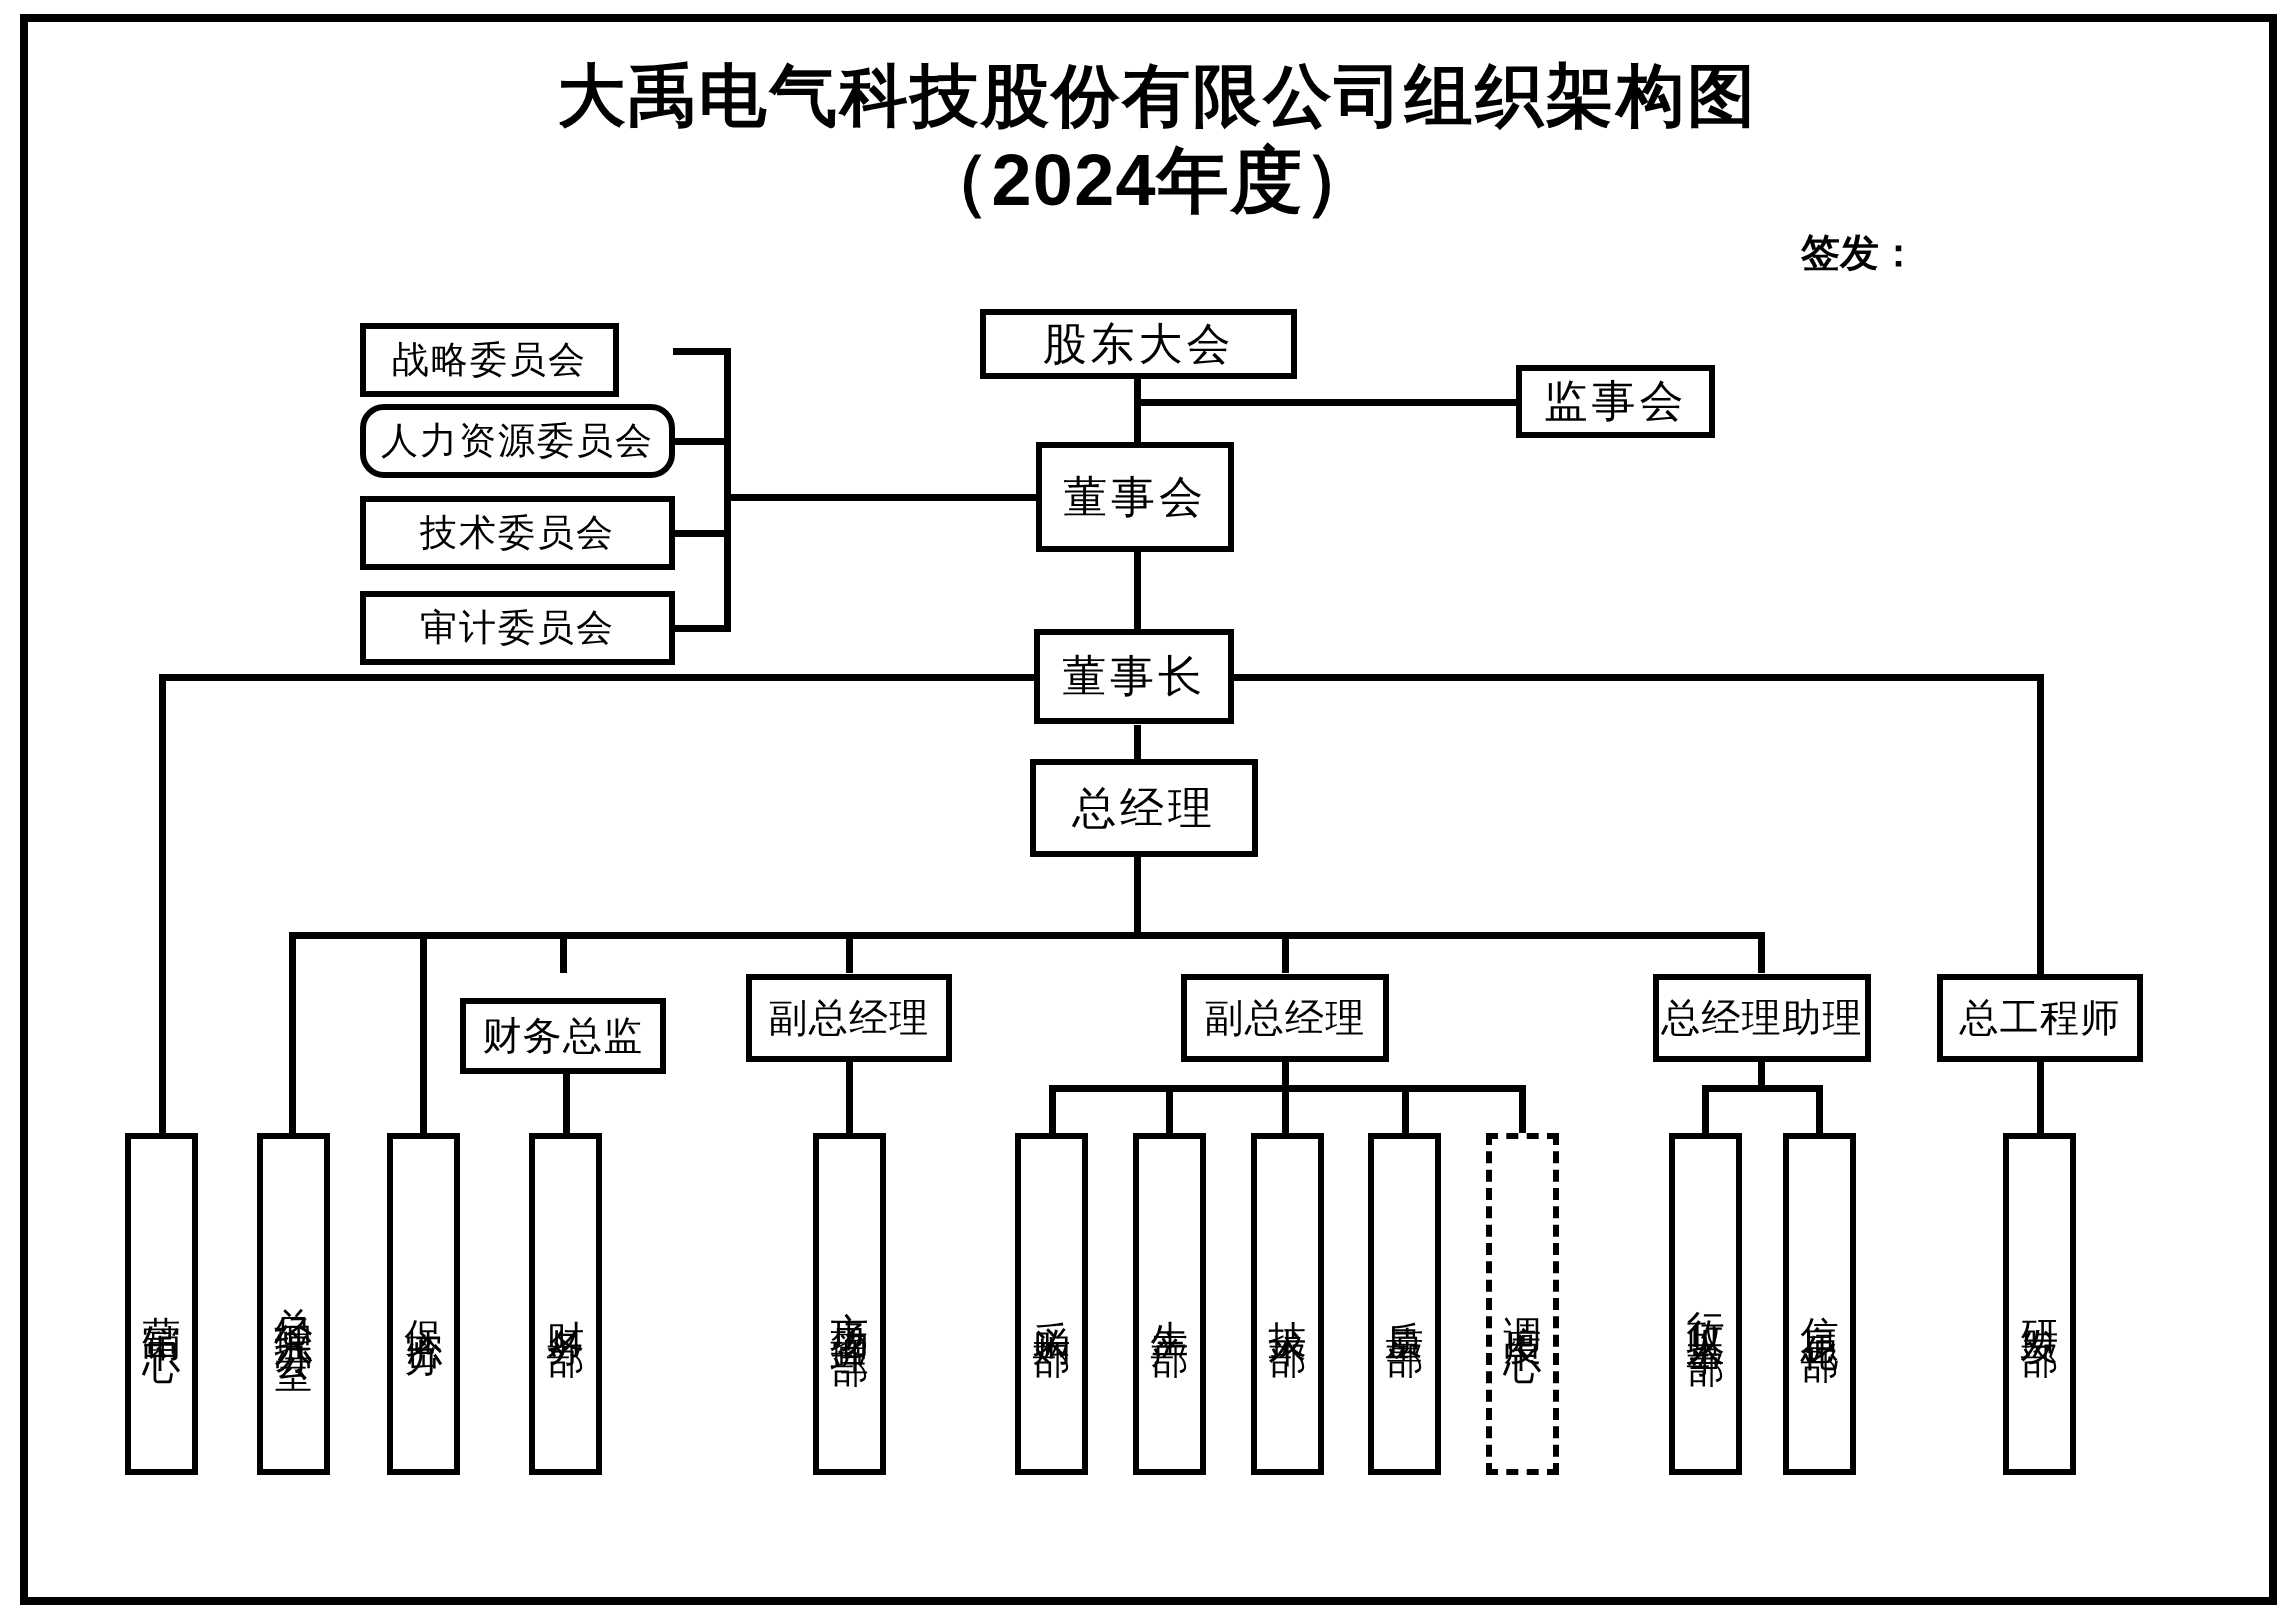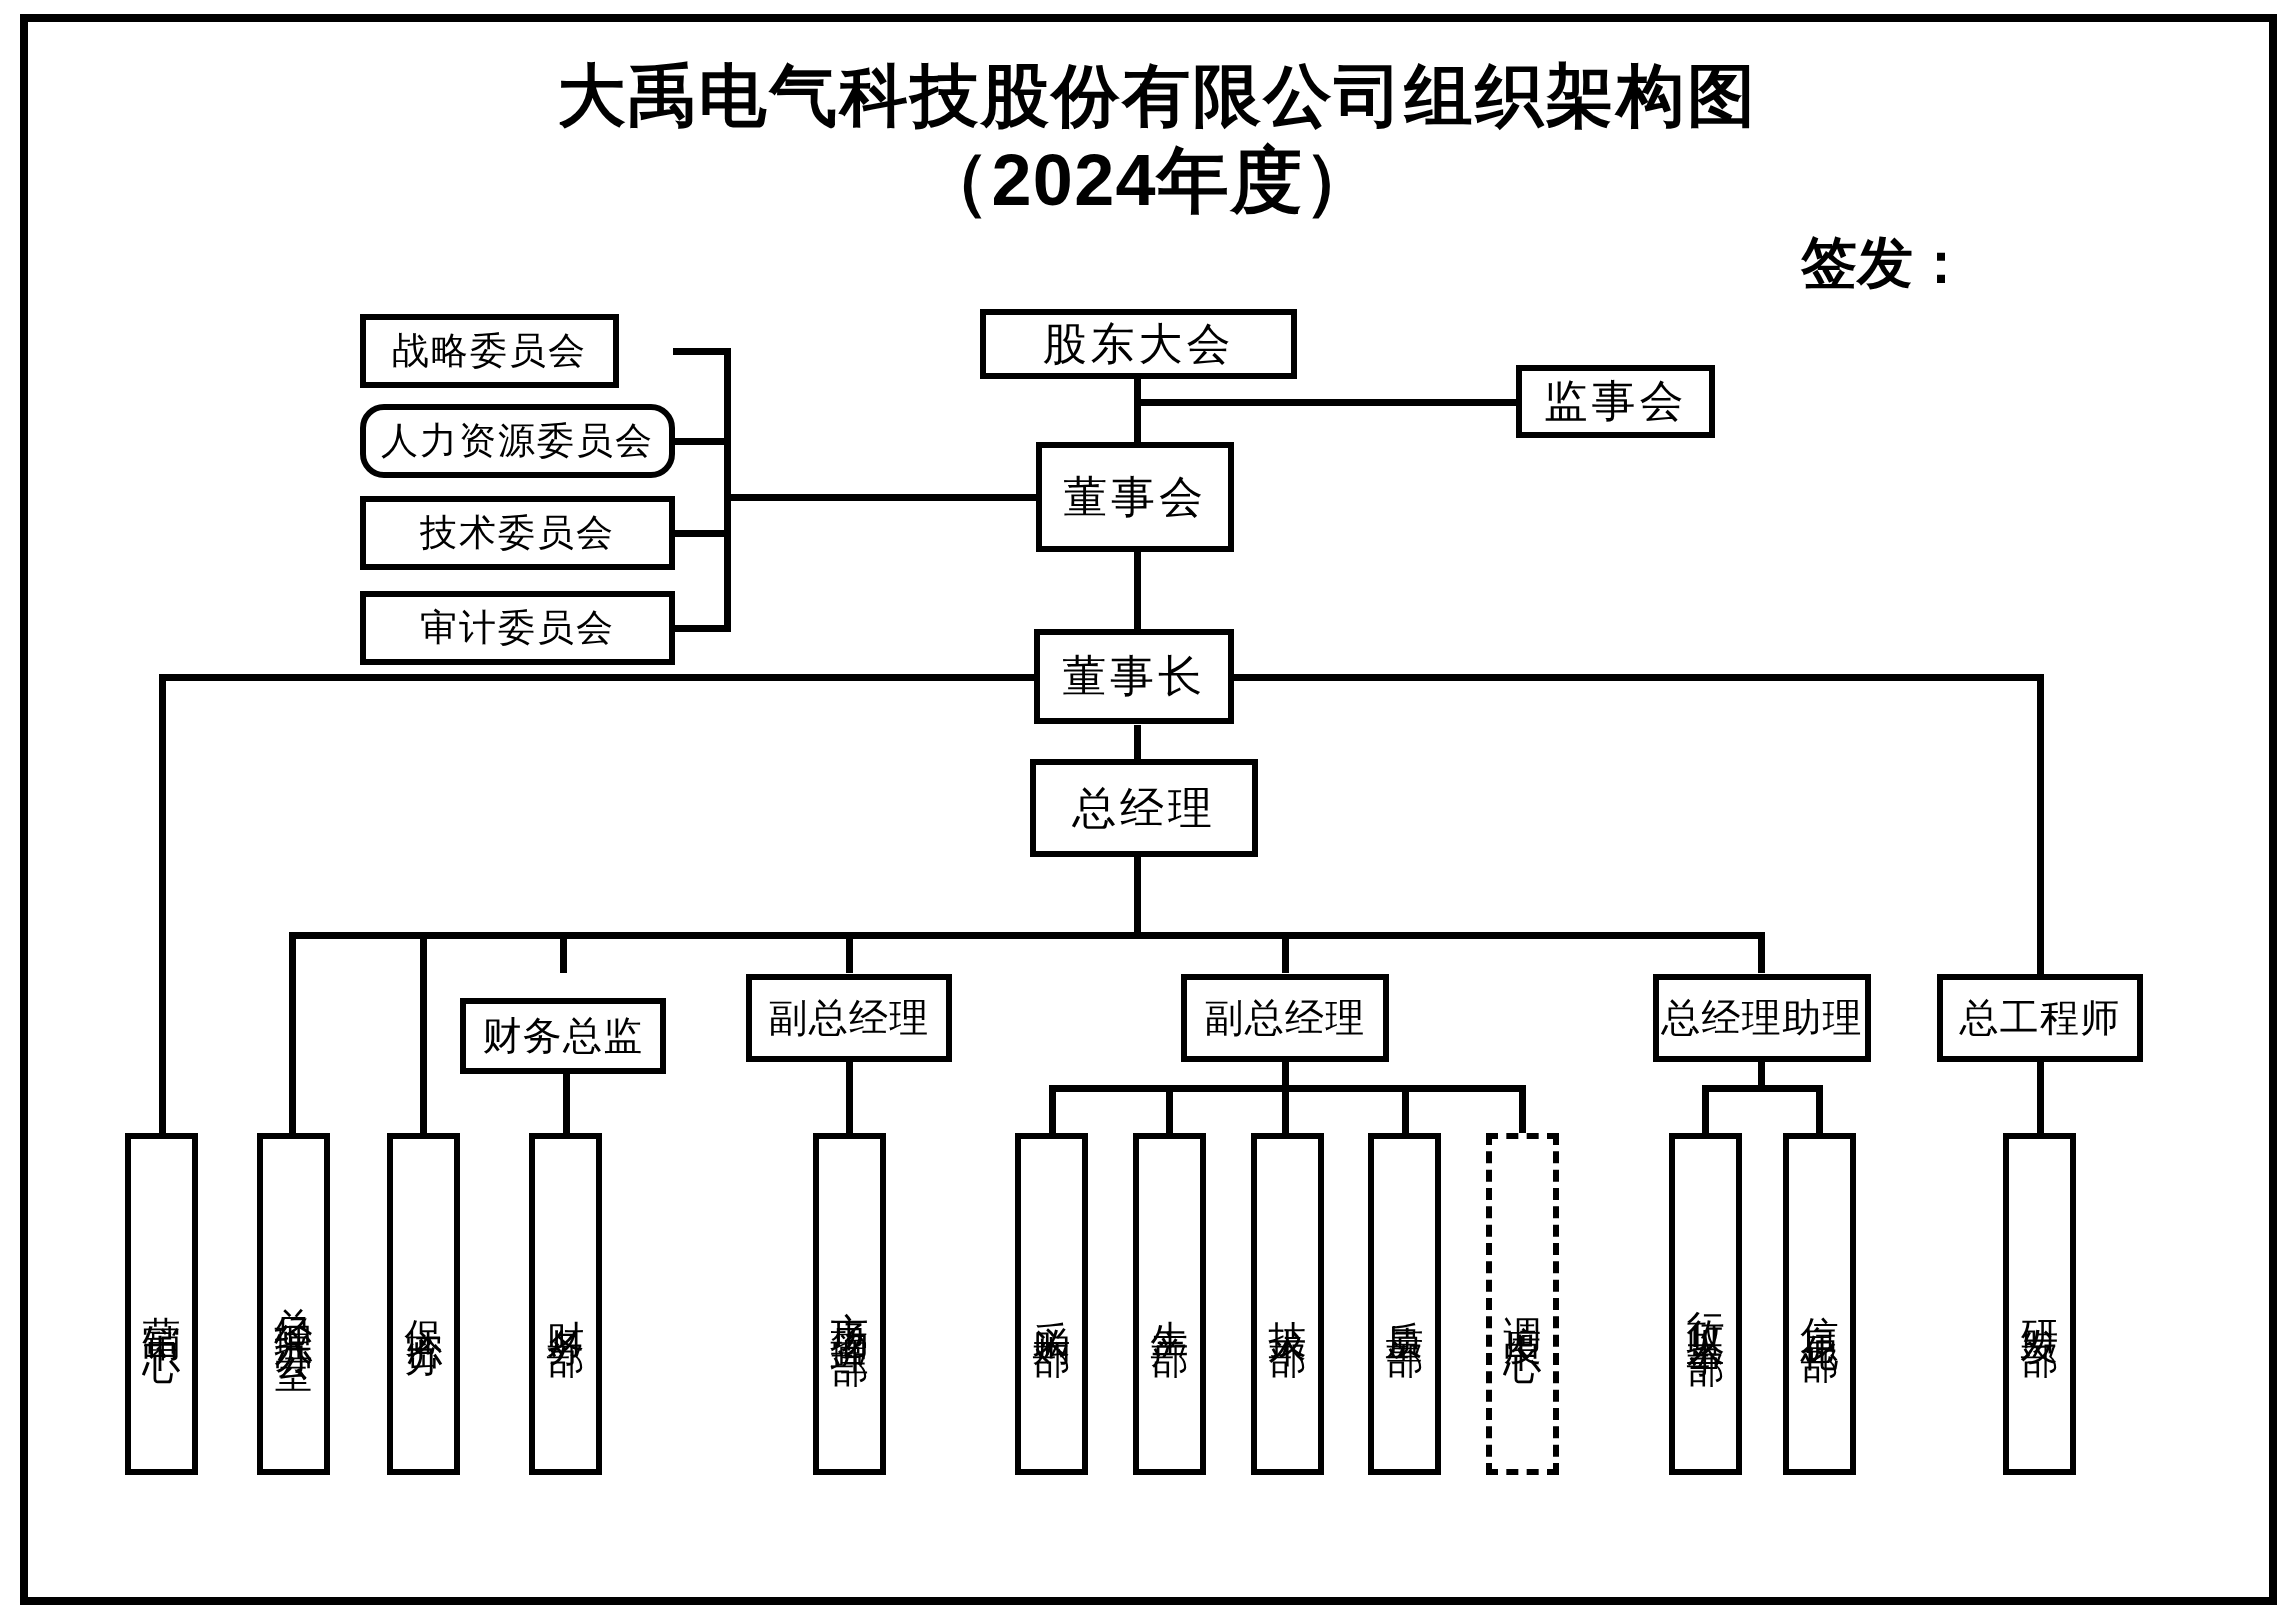--- a/index.html
+++ b/index.html
@@ -18,21 +18,21 @@
   .title1{
     position:absolute;left:0;top:51px;width:100%;
     text-align:center;font-size:68px;font-weight:bold;letter-spacing:2.6px;margin-left:10px;
   }
   .title2{
     position:absolute;left:0;top:133px;width:100%;
     text-align:center;font-size:72px;font-weight:bold;letter-spacing:1.3px;
   }
   .issued{
     position:absolute;left:1801px;top:226px;
-    font-size:56px;font-weight:bold;
+    font-size:39px;font-weight:bold;
   }
   .node{
     position:absolute;box-sizing:border-box;
     border:6.5px solid #000;background:#fff;
     display:flex;align-items:center;justify-content:center;
     font-size:42px;font-weight:500;white-space:nowrap;
     z-index:2;
   }
   .node.committee{font-size:37px;letter-spacing:2px;}
   .node.big{font-size:44px;letter-spacing:3.9px;text-align:right;}
@@ -92,21 +92,21 @@
   <div class="line" style="left:1758px;top:1062px;width:6.5px;height:30px;"></div>
   <div class="line" style="left:1702px;top:1085px;width:120px;height:6.5px;"></div>
   <div class="line" style="left:1702px;top:1085px;width:6.5px;height:48px;"></div>
   <div class="line" style="left:1816px;top:1085px;width:6.5px;height:48px;"></div>
   <div class="line" style="left:2037px;top:1062px;width:6.5px;height:71px;"></div>
 
   <div class="node big" style="left:980px;top:309px;width:317px;height:70px;">股东大会</div>
   <div class="node big" style="left:1516px;top:365px;width:199px;height:73px;">监事会</div>
   <div class="node big" style="left:1036px;top:442px;width:198px;height:110px;">董事会</div>
 
-  <div class="node committee" style="left:360px;top:314px;width:259px;height:74px;">战略委员会</div>
+  <div class="node committee" style="left:360px;top:323px;width:259px;height:74px;">战略委员会</div>
   <div class="node committee" style="left:360px;top:404px;width:315px;height:74px;border-radius:24px;">人力资源委员会</div>
   <div class="node committee" style="left:360px;top:496px;width:315px;height:74px;">技术委员会</div>
   <div class="node committee" style="left:360px;top:591px;width:315px;height:74px;">审计委员会</div>
 
   <div class="node big" style="left:1034px;top:629px;width:200px;height:95px;">董事长</div>
   <div class="node big" style="left:1030px;top:759px;width:228px;height:98px;">总经理</div>
 
   <div class="node mid" style="left:460px;top:974px;width:206px;height:76px;margin-top:24px;">财务总监</div>
   <div class="node mid" style="left:746px;top:974px;width:206px;height:88px;">副总经理</div>
   <div class="node mid" style="left:1181px;top:974px;width:208px;height:88px;">副总经理</div>

